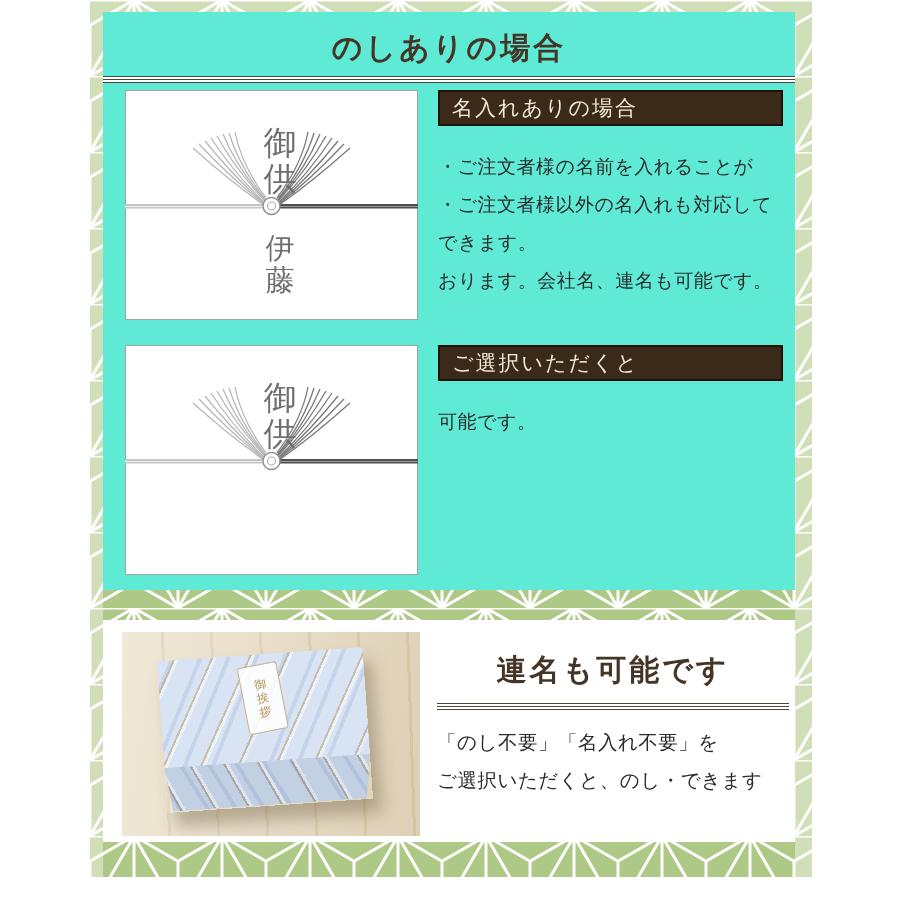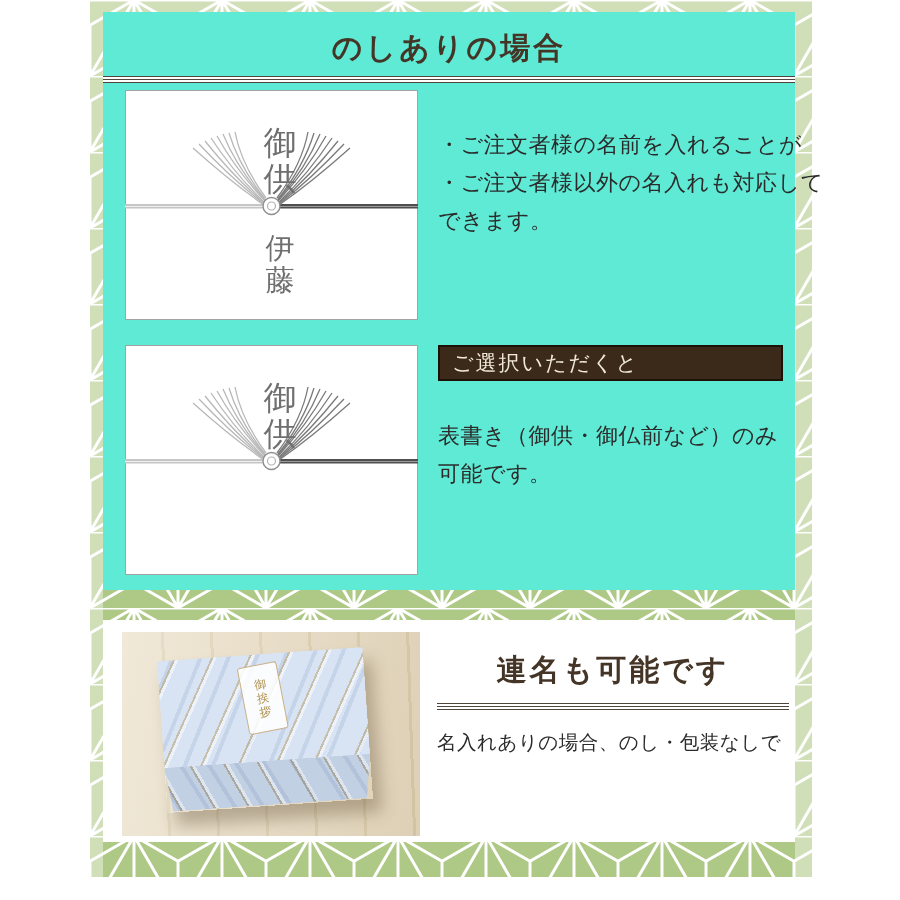--- a/index.html
+++ b/index.html
@@ -28,21 +28,21 @@
   
   .section-row{position:absolute;left:22px;display:flex;}
   .row-1{top:78px;}
   .row-2{top:333px;}
   .noshi-fig{width:293px;height:230px;flex:0 0 auto;}
   .right-col{margin-left:20px;width:345px;}
   .section-header{
     height:32px;background:#3b2a19;border:2px solid #1e1206;color:#f2e9d8;
     font-size:21px;line-height:32px;padding-left:12px;letter-spacing:2px;
   }
-  .section-body{margin-top:36px;font-size:22px;line-height:38px;letter-spacing:.5px;font-family:Liberation Serif, serif;}
+  .section-body{margin-top:22px;font-size:19px;line-height:38px;letter-spacing:.5px;font-family:Liberation Serif, serif;}
   
   .photo{
     position:absolute;left:19px;top:12px;width:298px;height:204px;overflow:hidden;
     background:
       linear-gradient(100deg,rgba(255,255,255,.35),rgba(120,90,50,.10)),
       repeating-linear-gradient(88deg,#e9ddc4 0 46px,#dccfae 46px 49px),
       #e4d6b8;
   }
   .giftbox{
     position:absolute;left:40px;top:22px;width:206px;height:152px;
@@ -134,24 +134,26 @@
           <circle cx="146.5" cy="116" r="4" fill="none" stroke="#b3b3b3" stroke-width="1.2"></circle>
         </g>
         <g fill="#6f6f6f" font-family="Liberation Serif, DejaVu Serif, serif" text-anchor="middle">
           <text x="155" y="64" font-size="33">御</text>
           <text x="155" y="100" font-size="33">供</text>
           <text x="155" y="168" font-size="29">伊</text>
           <text x="155" y="200" font-size="29">藤</text>
         </g>
       </svg>
       <div class="right-col">
+        <div class="section-header">名入れありの場合</div>
         <div class="section-body">
           <div class="body-line">・ご注文者様の名前を入れることが</div>
           <div class="body-line">・ご注文者様以外の名入れも対応して</div>
           <div class="body-line">できます。</div>
+          <div class="body-line">おります。会社名、連名も可能です。</div>
         </div>
       </div>
     </div>
 
     <div class="section-row row-2">
       <svg class="noshi-fig" xmlns="http://www.w3.org/2000/svg" viewBox="0 0 293 230">
         <rect x="0.5" y="0.5" width="292" height="229" fill="#ffffff" stroke="#a3a3a3"></rect>
         <g>
           <rect x="0" y="114" width="140" height="4.5" fill="#c6c6c6"></rect>
           <rect x="0" y="116" width="140" height="1" fill="#efefef"></rect>
@@ -181,21 +183,20 @@
           <circle cx="146.5" cy="116" r="4" fill="none" stroke="#b3b3b3" stroke-width="1.2"></circle>
         </g>
         <g fill="#6f6f6f" font-family="Liberation Serif, DejaVu Serif, serif" text-anchor="middle">
           <text x="155" y="64" font-size="33">御</text>
           <text x="155" y="100" font-size="33">供</text>
         </g>
       </svg>
       <div class="right-col">
         <div class="section-header">ご選択いただくと</div>
         <div class="section-body">
-          <div class="body-line">表書き（御供・御仏前など）のみ</div>
           <div class="body-line">可能です。</div>
         </div>
       </div>
     </div>
   </div>
 
   <div class="bottom-box">
     <div class="photo">
       <div class="giftbox">
         <div class="box-top"></div>
@@ -204,18 +205,19 @@
           <span>御</span>
           <span>挨</span>
           <span>拶</span>
         </div>
       </div>
     </div>
     <div class="bottom-right">
       <div class="bottom-title">連名も可能です</div>
       <div class="triple-line"></div>
       <div class="bottom-body">
-        <div class="body-line">名入れありの場合、のし・包装なしで</div>
+        <div class="body-line">「のし不要」「名入れ不要」を</div>
+        <div class="body-line">ご選択いただくと、のし・できます</div>
       </div>
     </div>
   </div>
 
 </div>
 
 </body></html>

